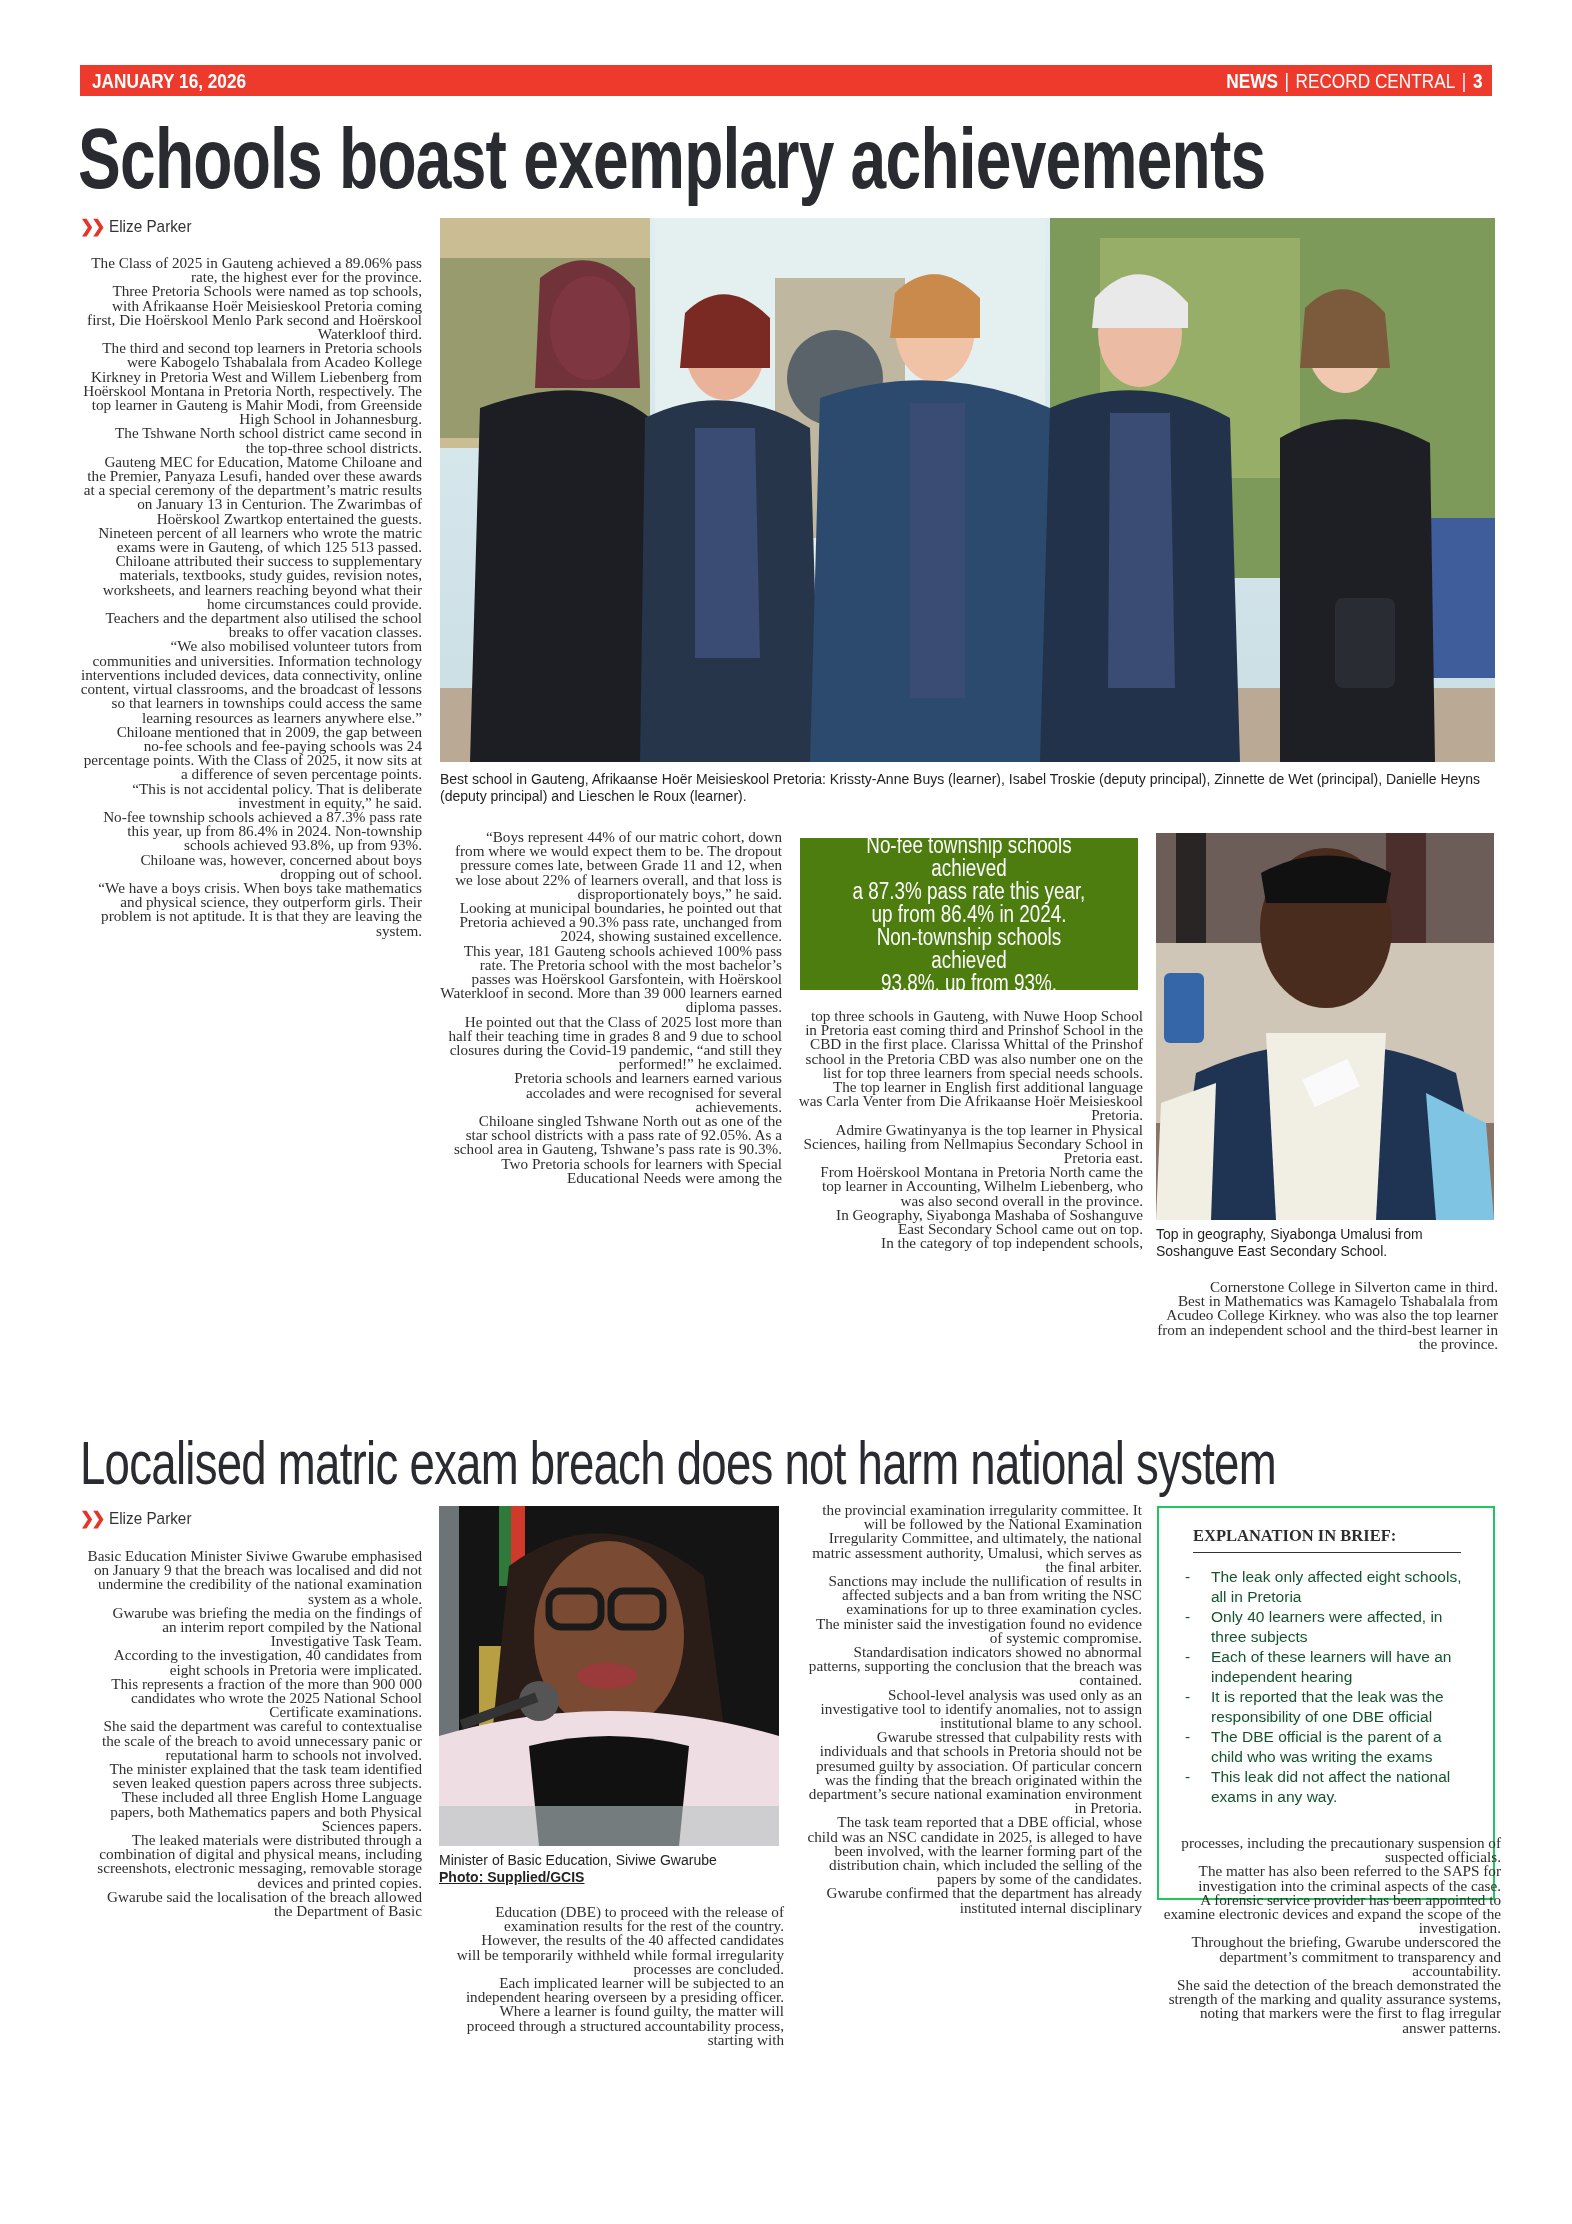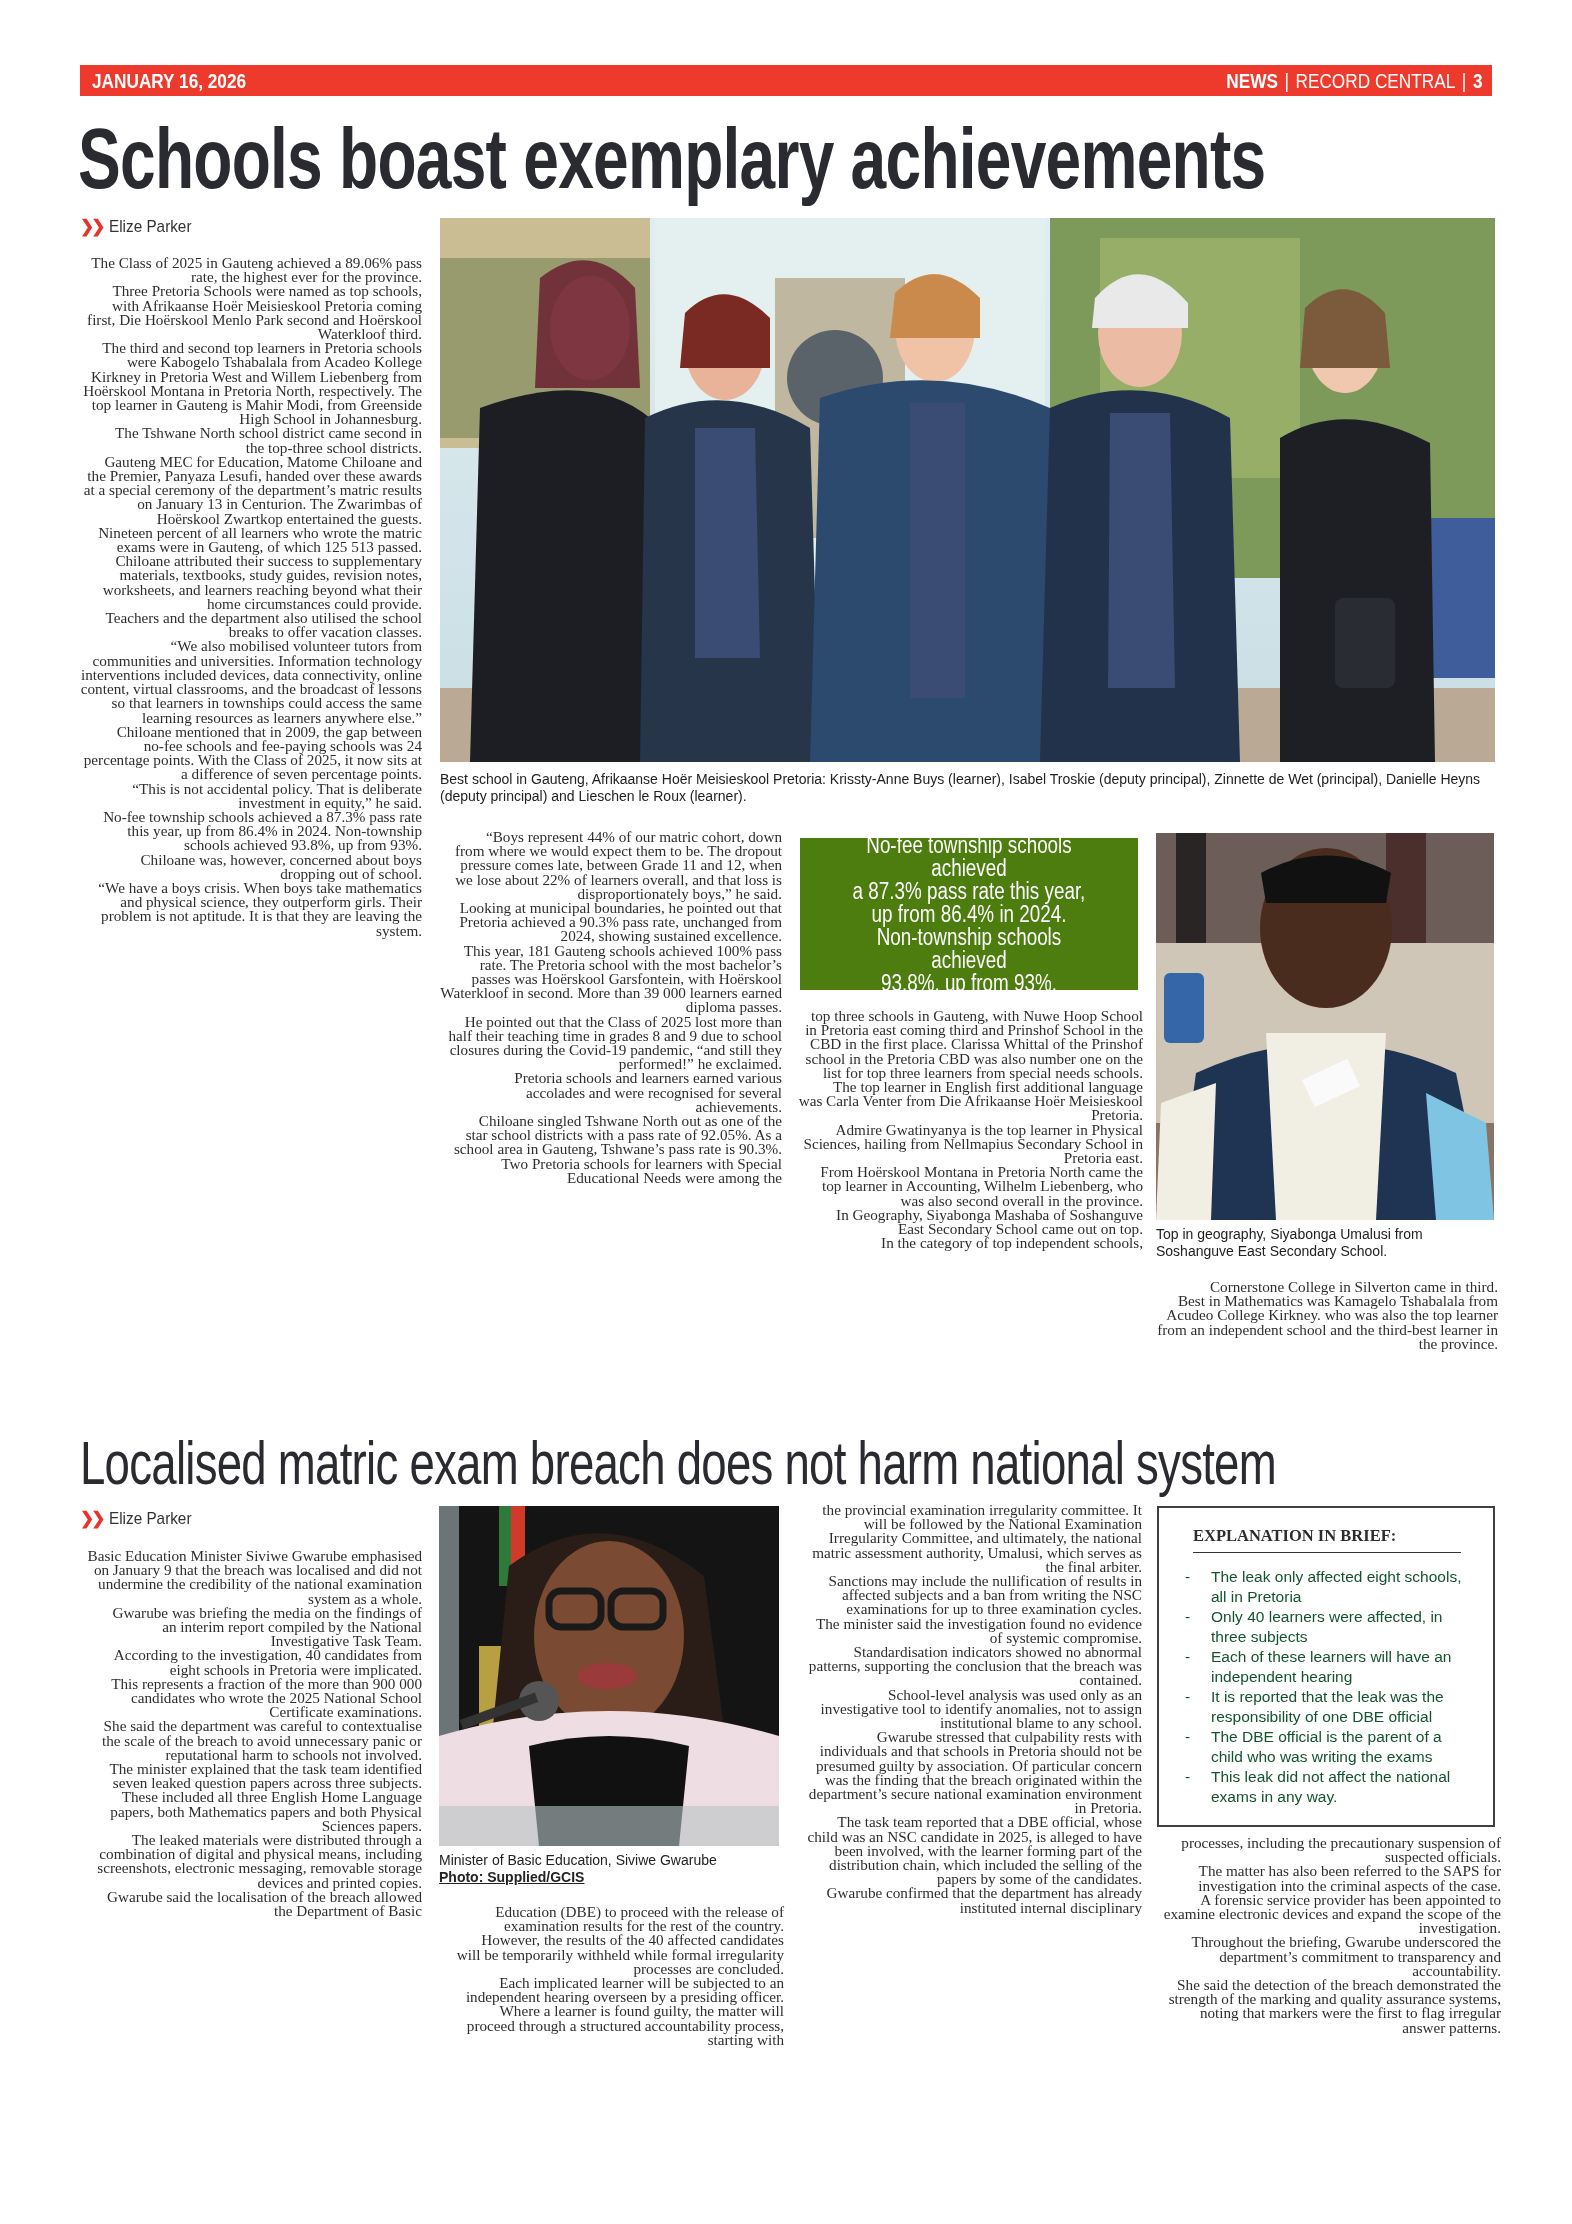--- a/index.html
+++ b/index.html
@@ -38,21 +38,21 @@
   .caption { font-family: "Liberation Sans", sans-serif; font-size: 14px; line-height: 17px; color: #222; }
   .caption b { font-weight: bold; text-decoration: underline; }
 
   
   .pullquote { left: 800px; top: 838px; width: 338px; height: 152px; background: #4d7c0f; color: #fff;
                font-family: "Liberation Sans", sans-serif; font-size: 23px; line-height: 23px; text-align: center;
                display: flex; align-items: center; justify-content: center; padding: 6px 8px; }
   .pullquote span { display: block; transform: scaleX(0.82); white-space: pre-line; }
 
   
-  .explain { left: 1157px; top: 1506px; width: 338px; height: 321px; border: 2px solid #404040; padding: 18px 16px 4px 18px; }
+  .explain { left: 1157px; top: 1506px; width: 338px; height: 394px; border: 2px solid #22c55e; padding: 18px 16px 4px 18px; }
   .explain h3 { font-family: "Liberation Serif", serif; font-weight: bold; font-size: 16.5px; color: #2d2d30; margin-left: 16px;
                 padding-bottom: 6px; border-bottom: 1.5px solid #333; width: 268px; letter-spacing: 0px; }
   .explain ul { list-style: none; margin-top: 14px; }
   .explain li { font-family: Liberation Sans, sans-serif; font-size: 15.5px; line-height: 20px; color: #14532d; position: relative; padding-left: 34px; }
   .explain li::before { content: "-"; position: absolute; left: 8px; top: 0; }
 </style>
 </head>
 <body>
 
 <div class="abs topbar">

